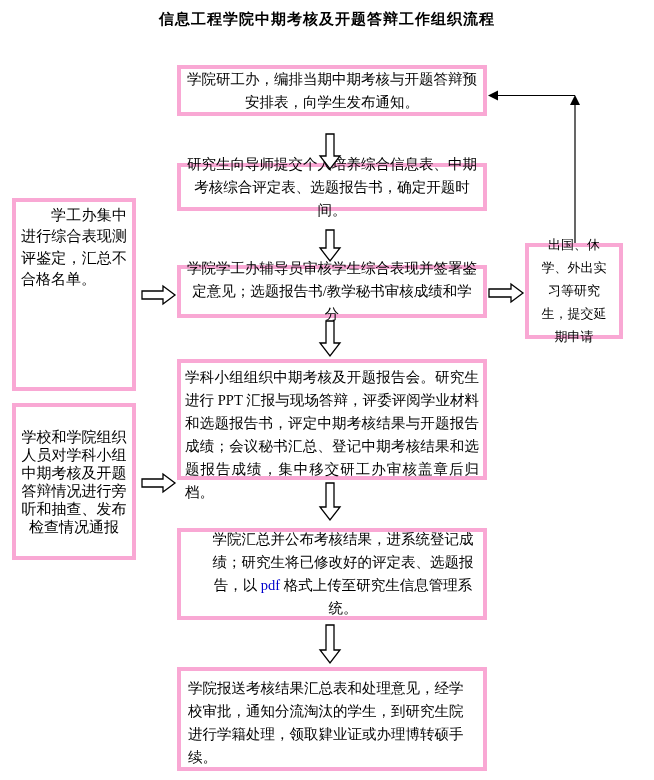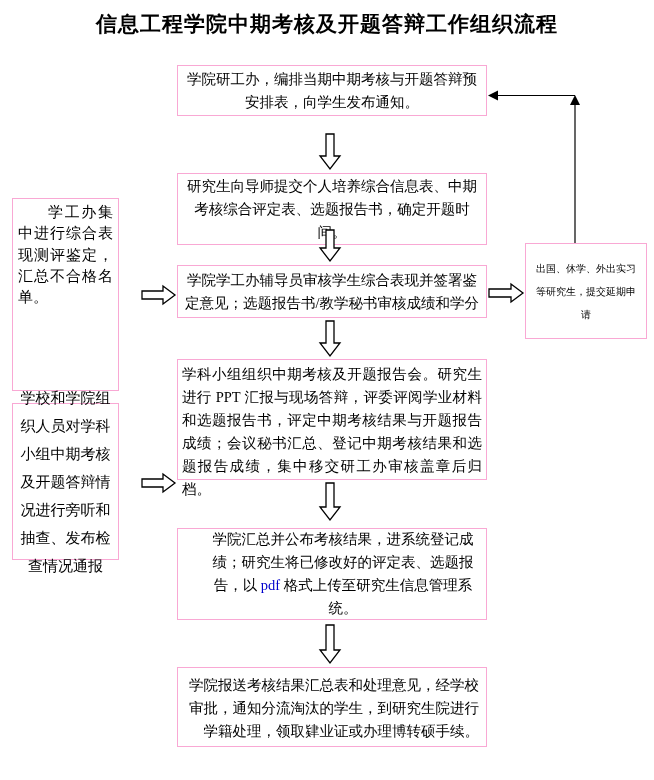--- a/index.html
+++ b/index.html
@@ -1,37 +1,37 @@
 <!DOCTYPE html>
 <html><head>
 <meta charset="utf-8">
 <style>
   html,body{margin:0;padding:0;background:#ffffff;}
   #page{position:relative;width:654px;height:780px;background:#ffffff;overflow:hidden;
         font-family:"Liberation Serif","DejaVu Serif",serif;color:#000;}
   .title{position:absolute;left:0;top:10px;width:654px;text-align:center;
          font-family:"Liberation Sans","DejaVu Sans",sans-serif;
-         font-weight:bold;font-size:21px;letter-spacing:1px;}
-  .box{position:absolute;border:1px solid #f9a8d4;background:#fff;box-sizing:border-box;
+         font-weight:bold;font-size:15px;letter-spacing:1px;}
+  .box{position:absolute;border:4px solid #f9a8d4;background:#fff;box-sizing:border-box;
        font-size:14.5px;line-height:23px;}
   .flex-c{display:flex;align-items:center;justify-content:center;text-align:center;
           padding:2px 6px;}
   .main{left:177px;width:310px;}
   .step1{top:65px;height:51px;}
-  .step2{top:173px;height:72px;}
+  .step2{top:163px;height:48px;}
   .step3{top:265px;height:53px;}
   .step4{top:359px;height:121px;display:block;text-align:justify;padding:3px 4px;}
   .step5{top:528px;height:92px;padding-left:28px;}
-  .step6{top:667px;height:80px;display:block;text-align:right;padding:6px 7px 2px 7px;}
-  .left-note{left:12px;width:107px;font-size:15px;}
+  .step6{top:667px;height:104px;display:block;text-align:left;padding:6px 7px 2px 7px;}
+  .left-note{left:12px;width:124px;font-size:15px;}
   .left1{top:198px;height:193px;display:block;line-height:21.3px;padding:3px 5px;}
   .left1 p{margin:0;text-indent:2em;text-align:justify;}
-  .left2{top:403px;height:157px;line-height:28px;padding:2px 5px;}
-  .right-note{left:525px;top:243px;width:122px;height:96px;font-size:10px;
-              line-height:23px;padding:2px 10px;}
+  .left2{top:403px;height:157px;line-height:18px;padding:2px 5px;}
+  .right-note{left:525px;top:243px;width:98px;height:96px;font-size:13px;
+              line-height:23px;padding:2px 10px;font-family:Liberation Mono, monospace;}
   .hl{color:#0000cc;}
   svg{position:absolute;left:0;top:0;}
   .hollow{fill:#ffffff;stroke:#000000;stroke-width:1.3;}
   .thin{stroke:#000000;stroke-width:1.2;fill:none;}
   .head{fill:#000000;stroke:none;}
 </style>
 </head>
 <body>
 
 <div id="page">

